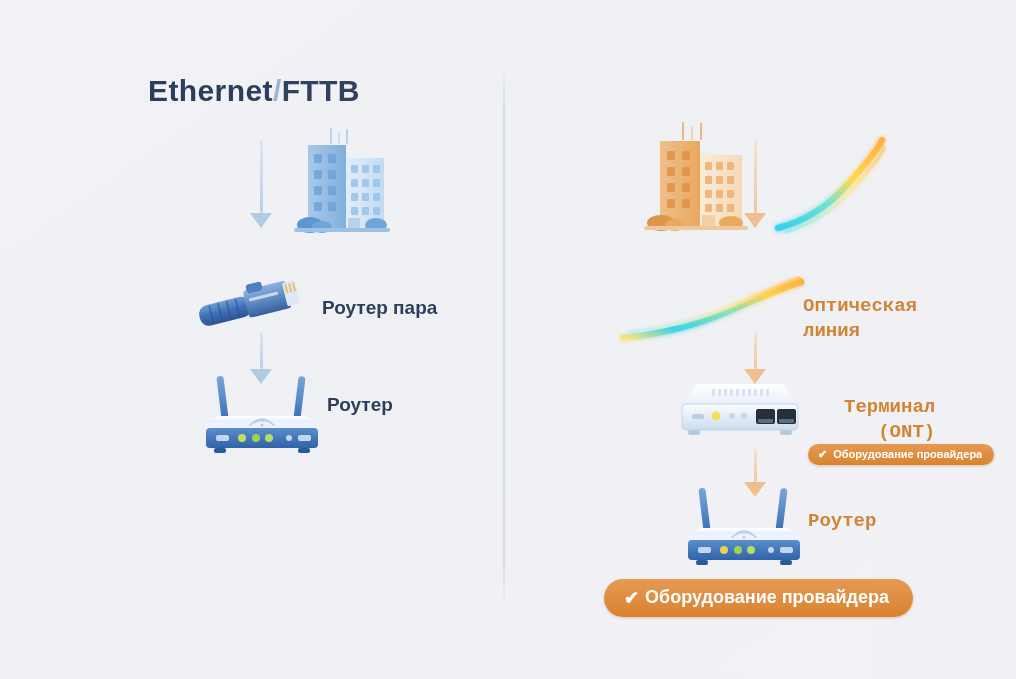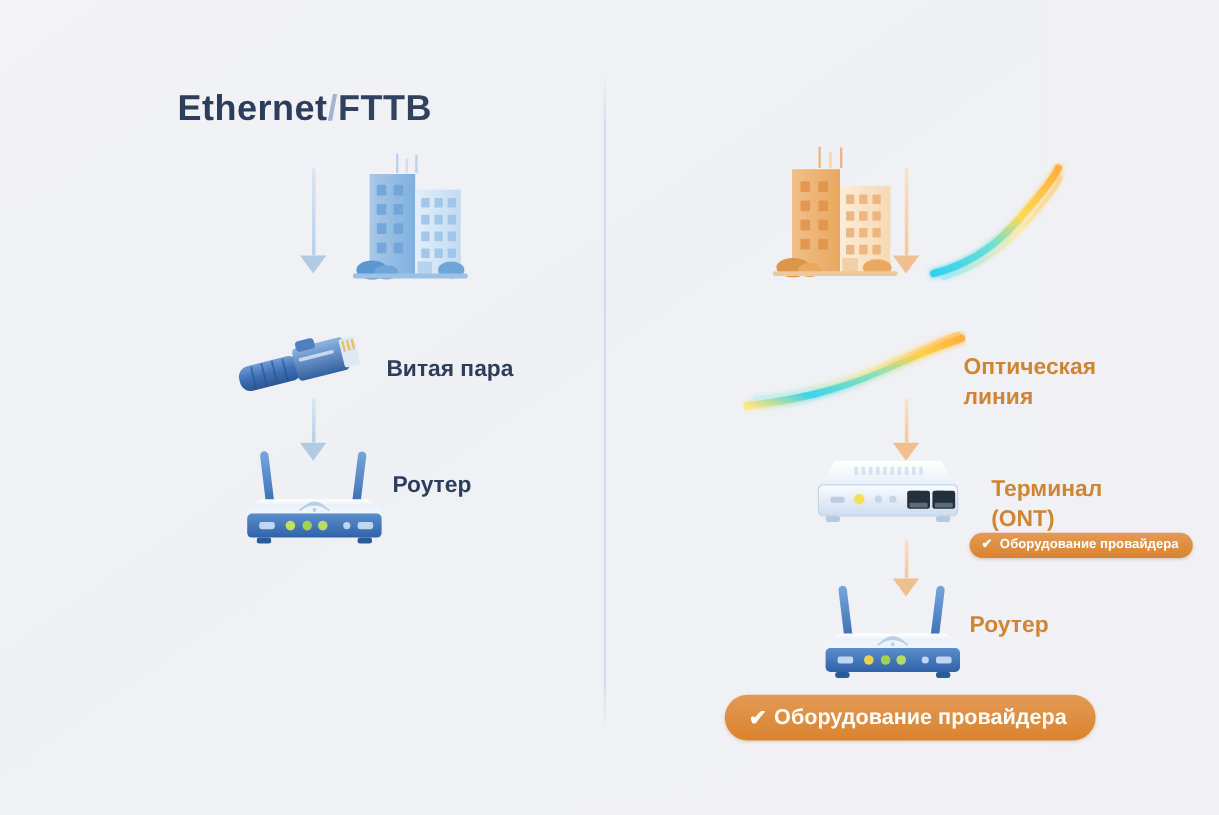--- a/index.html
+++ b/index.html
@@ -42,26 +42,26 @@
 
   
   .label {
     position: absolute;
     font-size: 19px;
     font-weight: bold;
     line-height: 25px;
     white-space: pre-line;
   }
   .label.blue   { color: #2c3e5c; }
-  .label.orange { color: #d08535; }
+  .label.orange { color: #d08535; font-family: Liberation Mono, monospace; }
 
   #lbl-twisted  { left: 322px; top: 295px; }
   #lbl-router-l { left: 327px; top: 392px; }
   #lbl-optical  { left: 803px; top: 294px; }
-  #lbl-terminal { left: 826px; top: 395px; }
+  #lbl-terminal { left: 844px; top: 395px; text-align: right; }
   #lbl-router-r { left: 808px; top: 509px; }
 
   
   .arrow { position: absolute; }
   .arrow .shaft {
     position: absolute; left: 50%; top: 0;
     width: 3px; margin-left: -1.5px;
     border-radius: 2px;
   }
   .arrow .head {
@@ -233,21 +233,21 @@
         <g fill="#e8c06a">
           <rect x="96" y="15" width="2" height="9"></rect>
             <rect x="100" y="15" width="2" height="9"></rect>
             <rect x="104" y="15" width="2" height="9"></rect>
         </g>
         <rect x="58" y="20" width="30" height="3" rx="1.5" fill="#dbe8f7" opacity=".8"></rect>
       </g>
     </svg>
   </div>
 
-  <div class="label blue" id="lbl-twisted">Витая пара</div>
+  <div class="label blue" id="lbl-twisted">Роутер пара</div>
 
   <div class="arrow blue" id="arrow-l2">
     <div class="shaft"></div>
       <div class="head"></div>
   </div>
 
   <div class="device" id="router-left">
     <svg viewBox="0 0 148 88" width="148" height="88">
       <defs>
         <linearGradient id="rtop" x1="0" y1="0" x2="0" y2="1">

